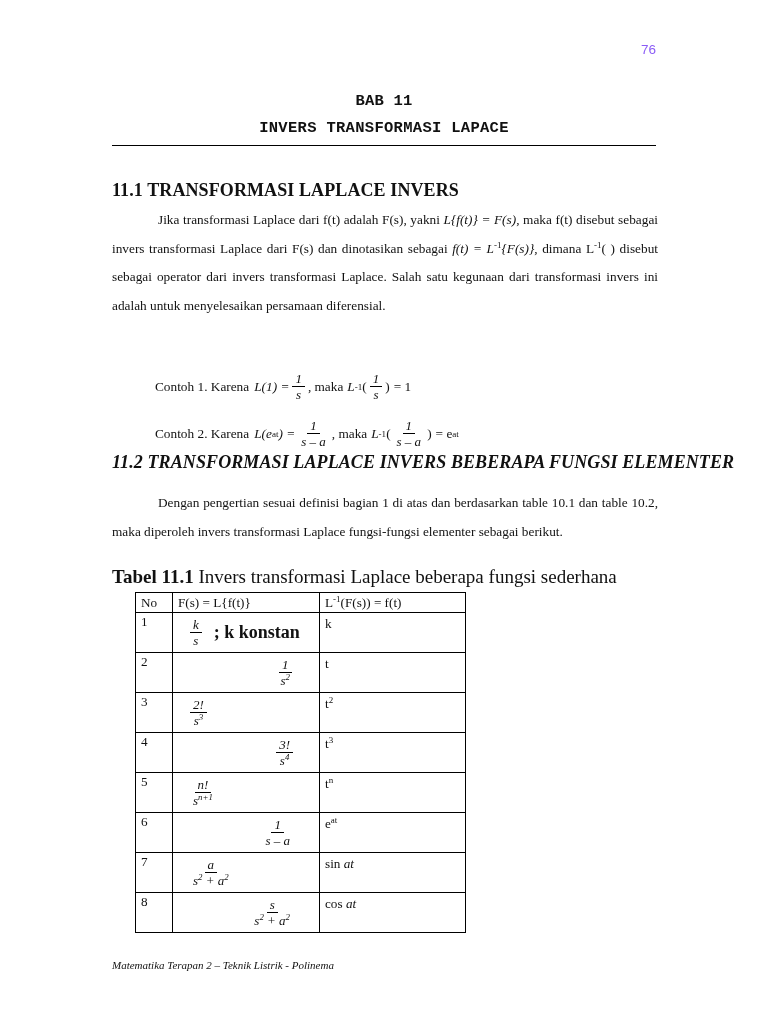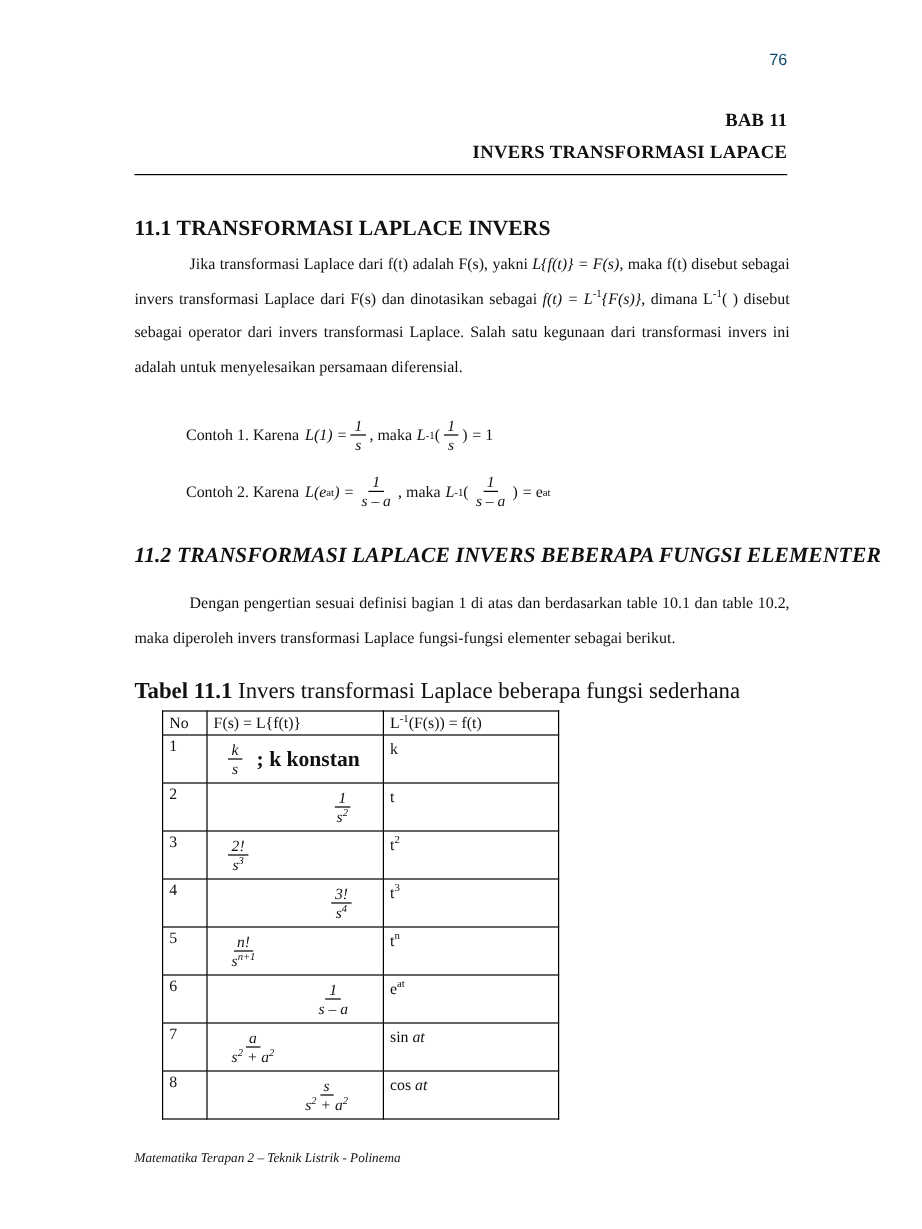--- a/index.html
+++ b/index.html
@@ -23,30 +23,31 @@
     height: 1024px;
   }
 
   
   .page-number {
     position: absolute;
     right: 112px;
     top: 42px;
     font-size: 13.5px;
     font-family: "Liberation Sans", sans-serif;
-    color: #0c4a6e;
+    color: #8b5cf6;
   }
 
   
   .chapter-head {
     position: absolute;
     left: 112px;
     top: 88px;
     width: 544px;
-    text-align: right;
+    text-align: center;
+    font-family: Liberation Mono, monospace;
   }
   .chapter-num {
     font-size: 15.5px;
     font-weight: bold;
     letter-spacing: 0.2px;
     line-height: 26px;
   }
   .chapter-title {
     font-size: 15.5px;
     font-weight: bold;
@@ -92,20 +93,21 @@
   sup { font-size: 0.68em; vertical-align: super; line-height: 0; }
 
   
   .contoh {
     position: absolute;
     left: 155px;
     font-size: 13.3px;
     display: flex;
     align-items: center;
     white-space: nowrap;
+    margin-top: 24px;
   }
   #contoh-1 { top: 348px; }
   #contoh-2 { top: 395px; }
   .contoh .lbl { margin-right: 5px; }
   .contoh .mathit { font-style: italic; font-family: "Liberation Serif", serif; }
   .contoh .gap { display: inline-block; width: 4px; }
 
   
   .frac {
     display: inline-flex;

